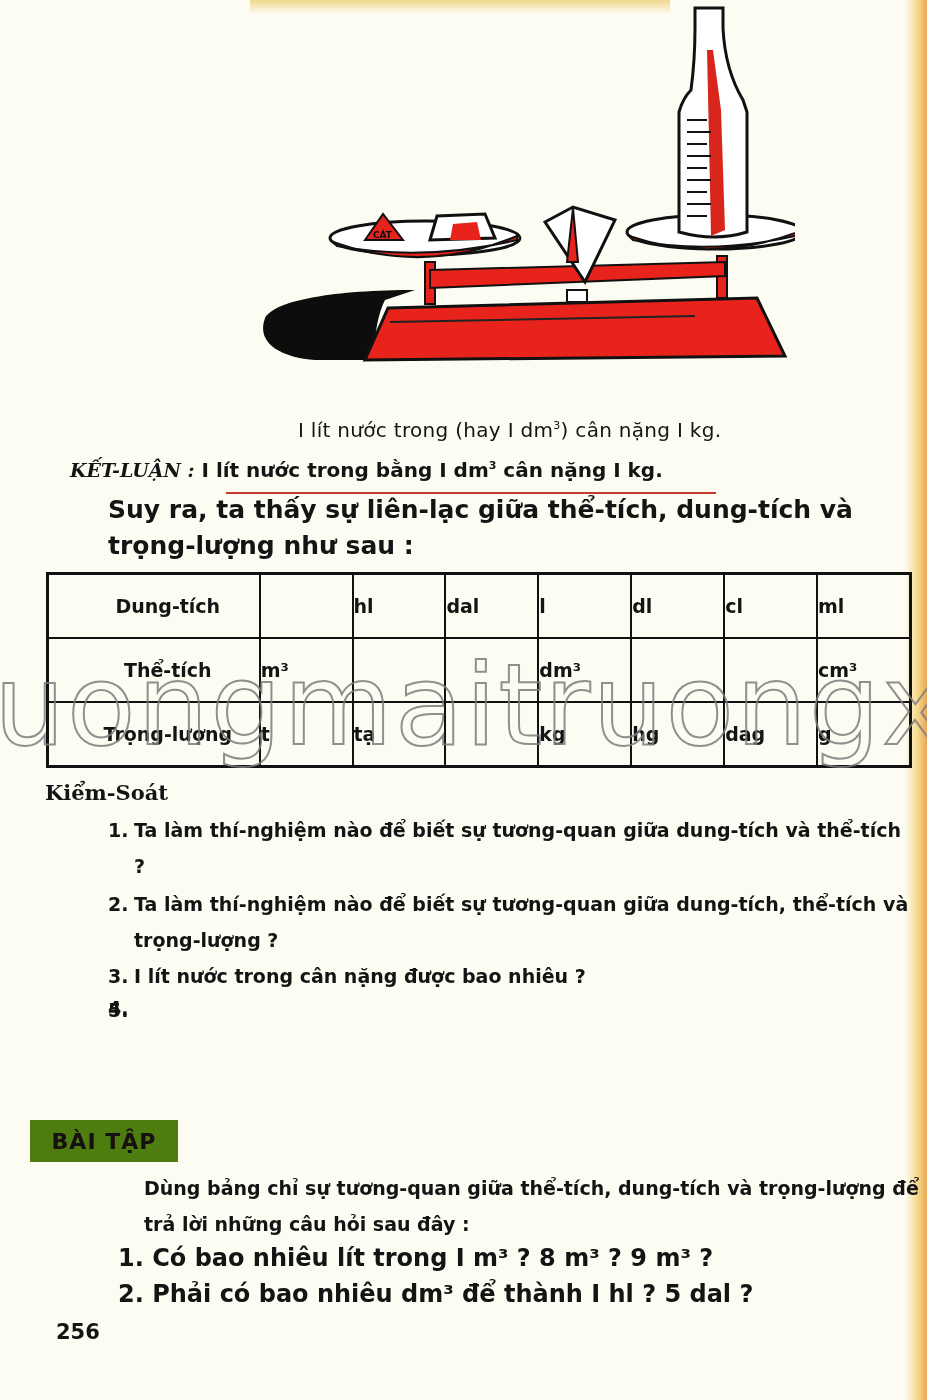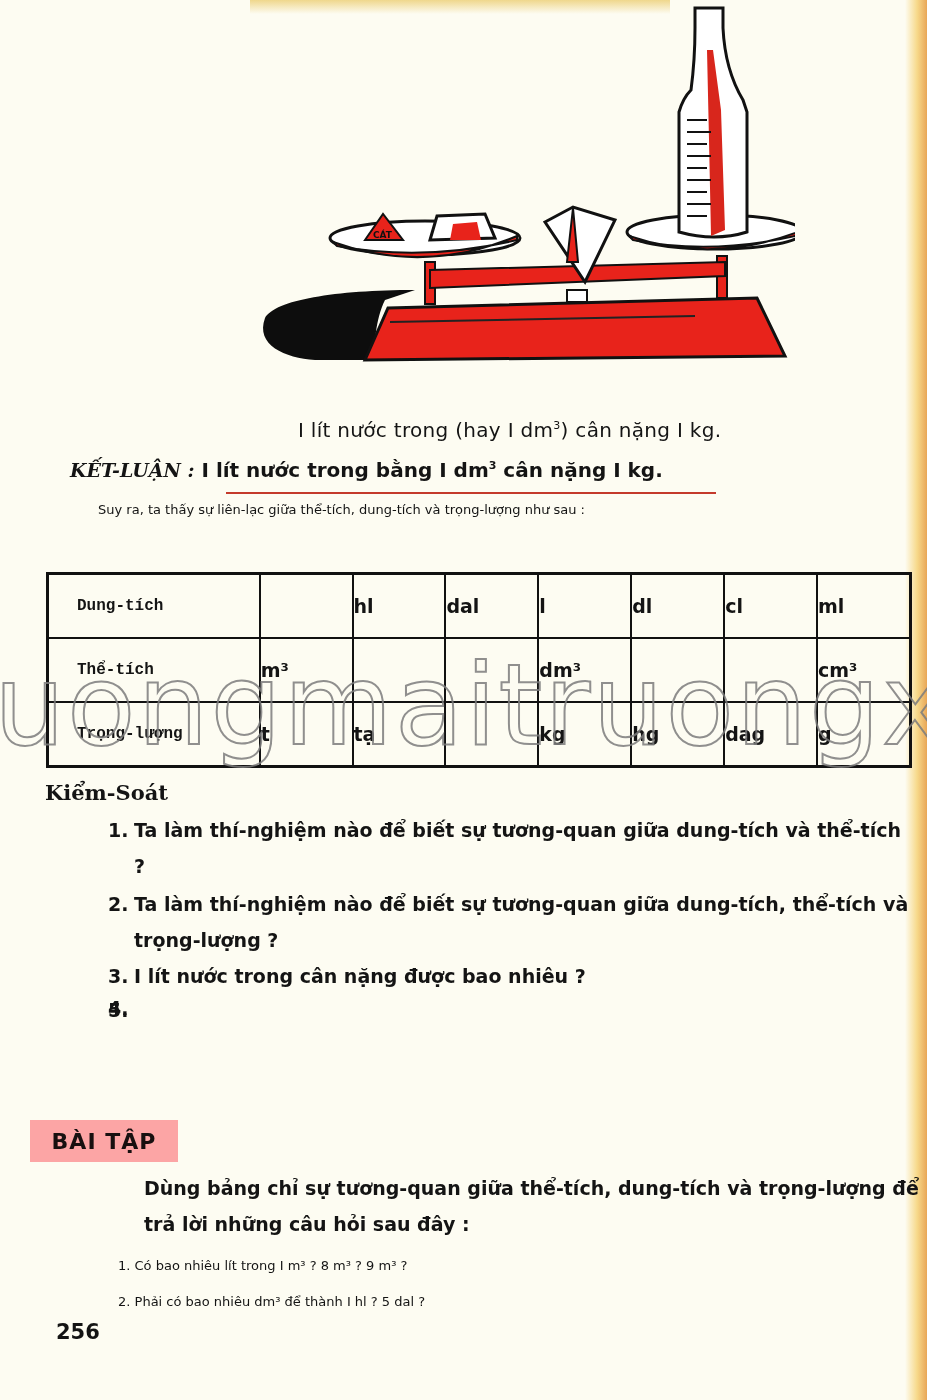--- a/index.html
+++ b/index.html
@@ -25,53 +25,53 @@
   }
   sup { font-size: 11px; vertical-align: 8px; line-height: 0; }
 
   .conclusion { position: absolute; left: 70px; top: 458px; font-size: 20px; font-weight: bold; }
   .conclusion .label { font-family: "DejaVu Serif", serif; font-style: italic; font-weight: bold; font-size: 19px; }
   .conclusion .stmt { position: relative; }
   .conclusion .underline {
     position: absolute; left: 156px; top: 34px; width: 490px; height: 2px; background: #c43a2c;
   }
 
-  .para { position: absolute; left: 98px; top: 492px; width: 815px; font-size: 13px; font-weight: normal; line-height: 36px; }
+  .para { position: absolute; left: 108px; top: 492px; width: 815px; font-size: 25px; font-weight: bold; line-height: 36px; }
 
   table.units {
     position: absolute; left: 46px; top: 572px; width: 866px; border-collapse: collapse;
     border: 3px solid #111; font-size: 19px; font-weight: bold;
   }
   table.units td { border: 2px solid #111; height: 62px; text-align: left; padding: 0; }
-  table.units td.rowhead { text-align: left; padding-left: 28px; width: 175px; font-size: 16px; font-family: Liberation Mono, monospace; }
+  table.units td.rowhead { text-align: center; padding-left: 28px; width: 175px; font-size: 19px; }
   table.units td.c { width: 88px; }
 
   .watermark {
     position: absolute; left: -6px; top: 640px; width: 940px; white-space: nowrap;
     font-family: "DejaVu Sans", sans-serif; font-size: 112px; letter-spacing: 2px;
     color: transparent; -webkit-text-stroke: 2px #7d7d7d; opacity: 0.85; pointer-events: none;
   }
 
   .section-title {
     position: absolute; left: 45px; top: 780px; font-family: "DejaVu Serif", serif;
     font-weight: bold; font-size: 21px;
   }
   .questions { position: absolute; left: 108px; top: 812px; width: 810px; font-size: 19px; font-weight: bold; }
   .q { position: relative; padding-left: 26px; line-height: 36px; }
   .q .num { position: absolute; left: 0; top: 0; }
   .q.wrap { margin-bottom: 2px; }
   .q.short { line-height: 32px; }
 
   .exercise-badge {
     position: absolute; left: 30px; top: 1120px; width: 148px; height: 42px;
-    background: #fca5a5; color: #181010; font-size: 22px; font-weight: bold;
+    background: #4d7c0f; color: #181010; font-size: 22px; font-weight: bold;
     display: flex; align-items: center; justify-content: center; letter-spacing: 1px;
   }
   .exercise-intro { position: absolute; left: 116px; top: 1170px; width: 810px; font-size: 19px; font-weight: bold; line-height: 36px; margin-left: 28px; }
-  .exercises { position: absolute; left: 118px; top: 1240px; font-size: 13px; font-weight: normal; line-height: 36px; margin-top: 8px; }
+  .exercises { position: absolute; left: 118px; top: 1240px; font-size: 24px; font-weight: bold; line-height: 36px; }
   .page-num { position: absolute; left: 56px; top: 1320px; font-size: 21px; font-weight: bold; }
 </style>
 </head>
 <body>
 
 <div class="top-stain"></div>
 <div class="page-edge"></div>
 
 <svg class="illustration" viewBox="0 0 540 370">
 

